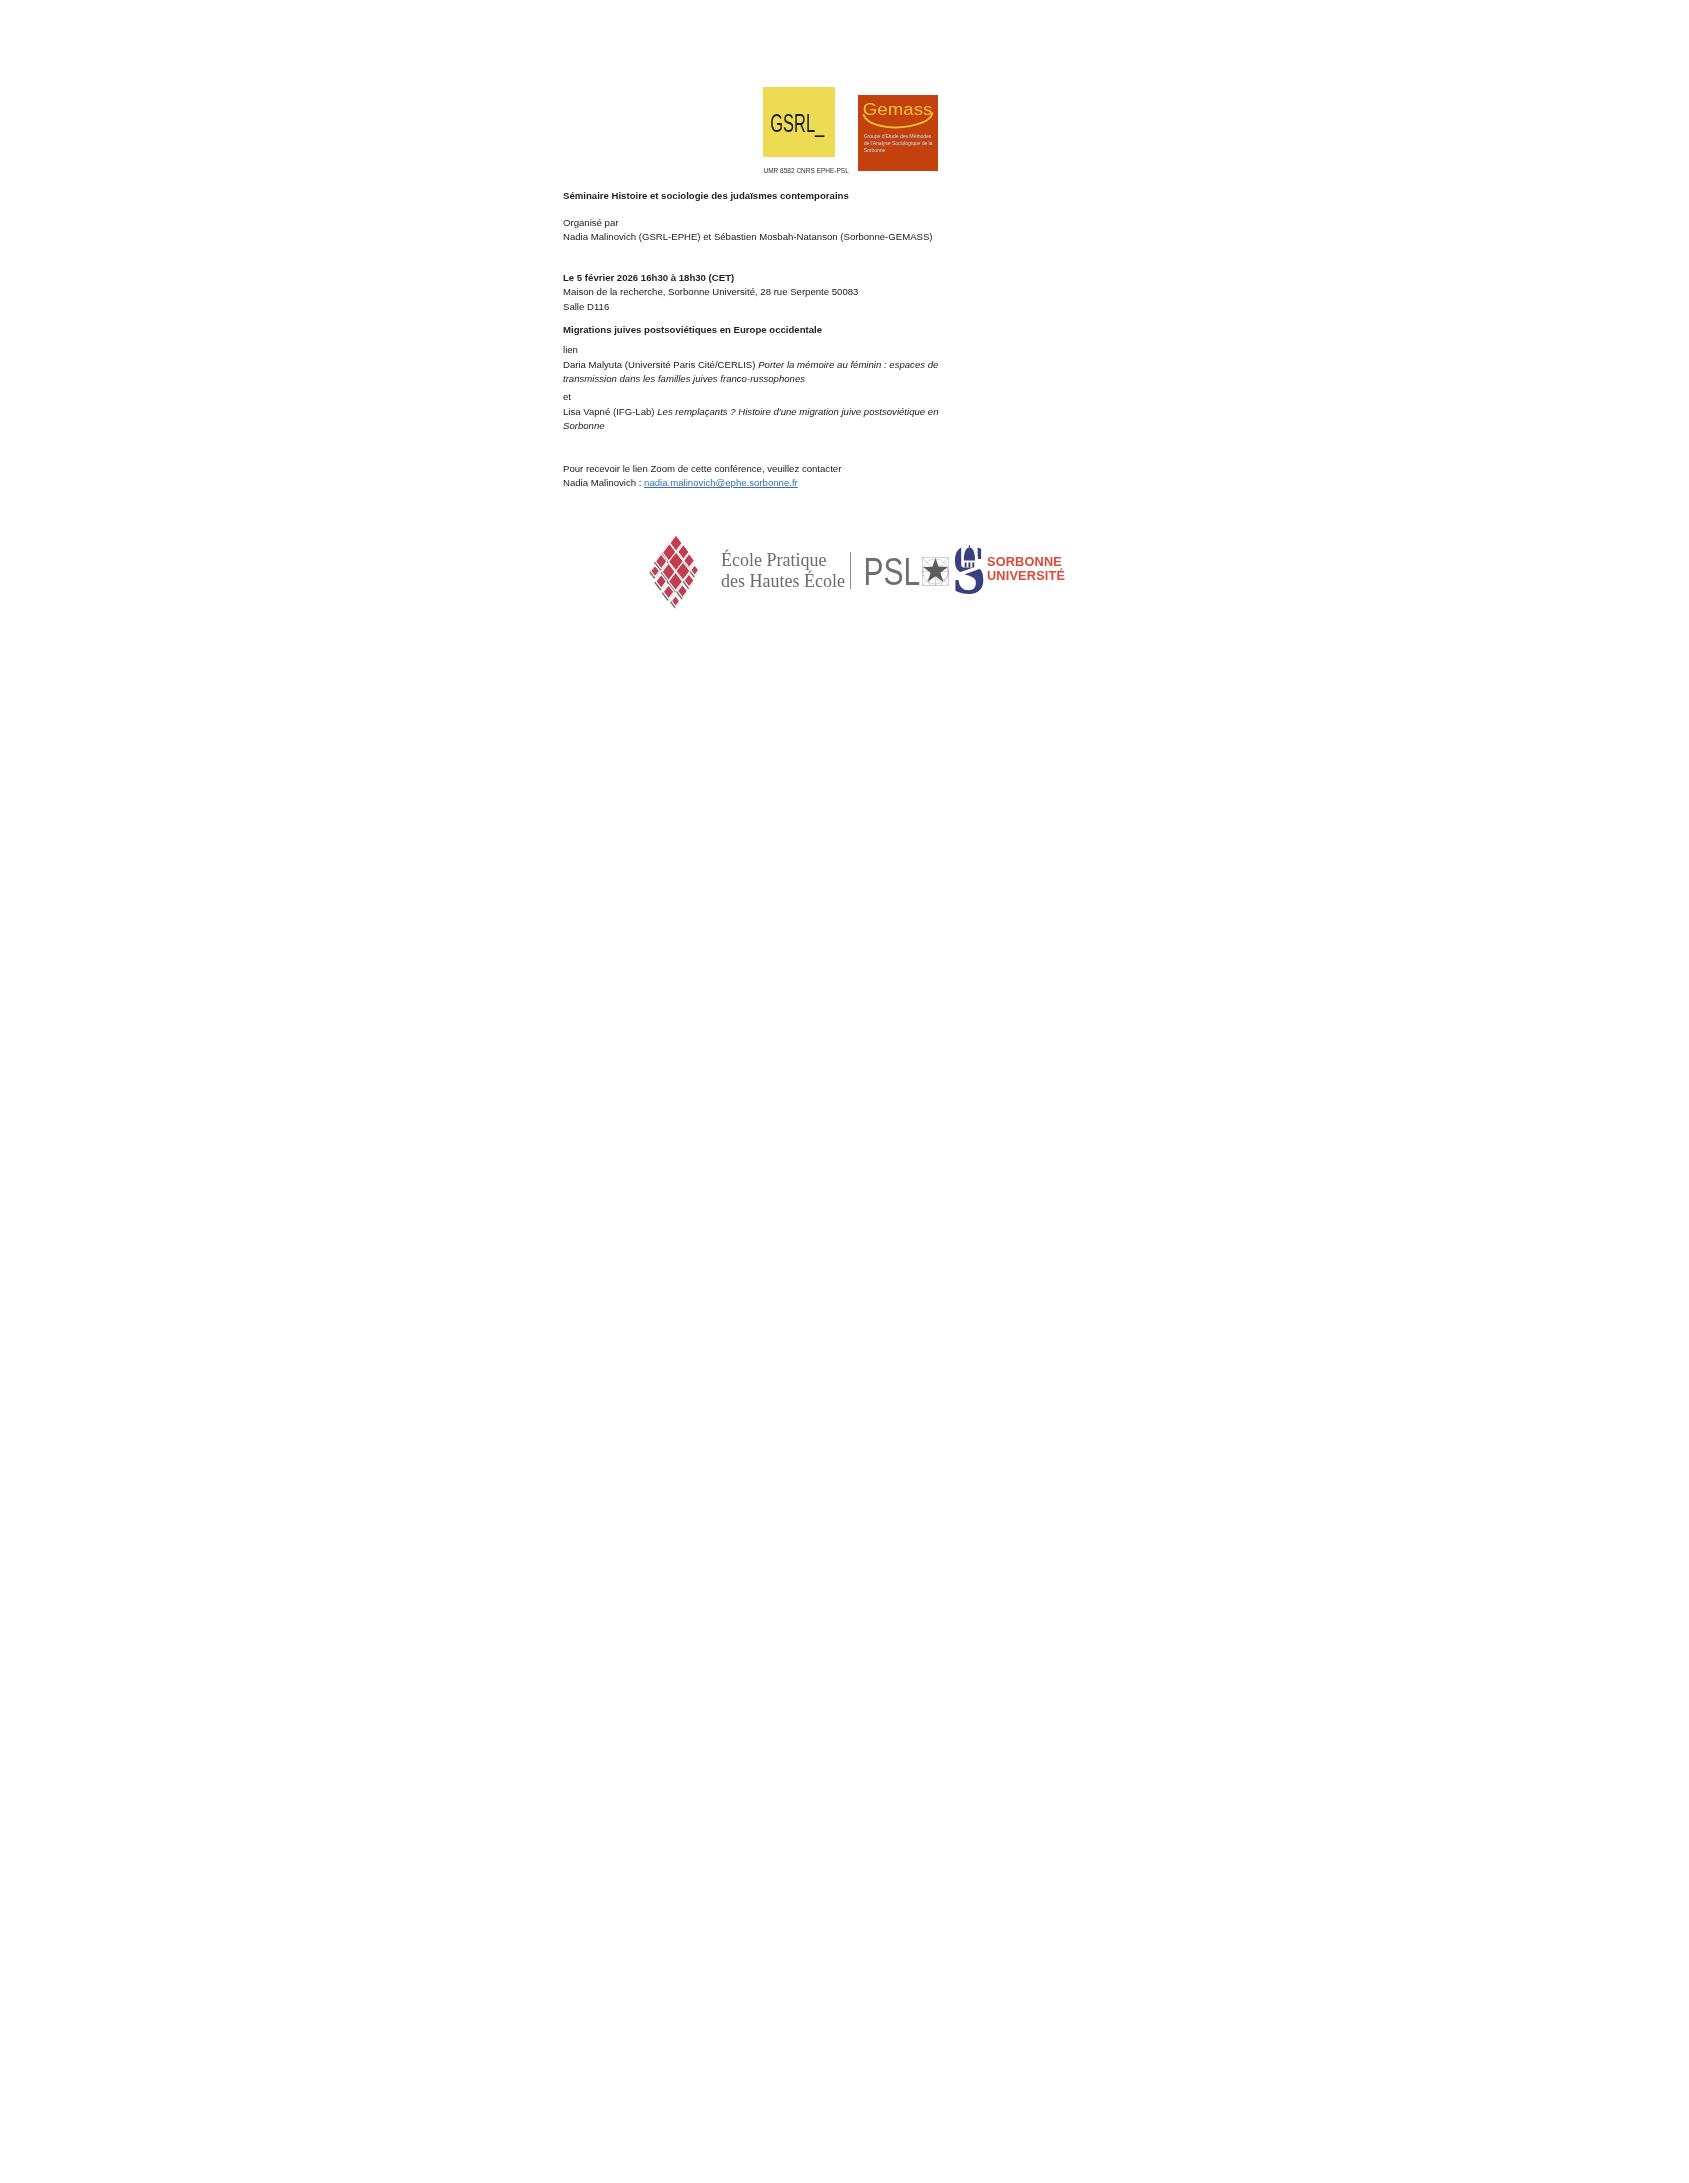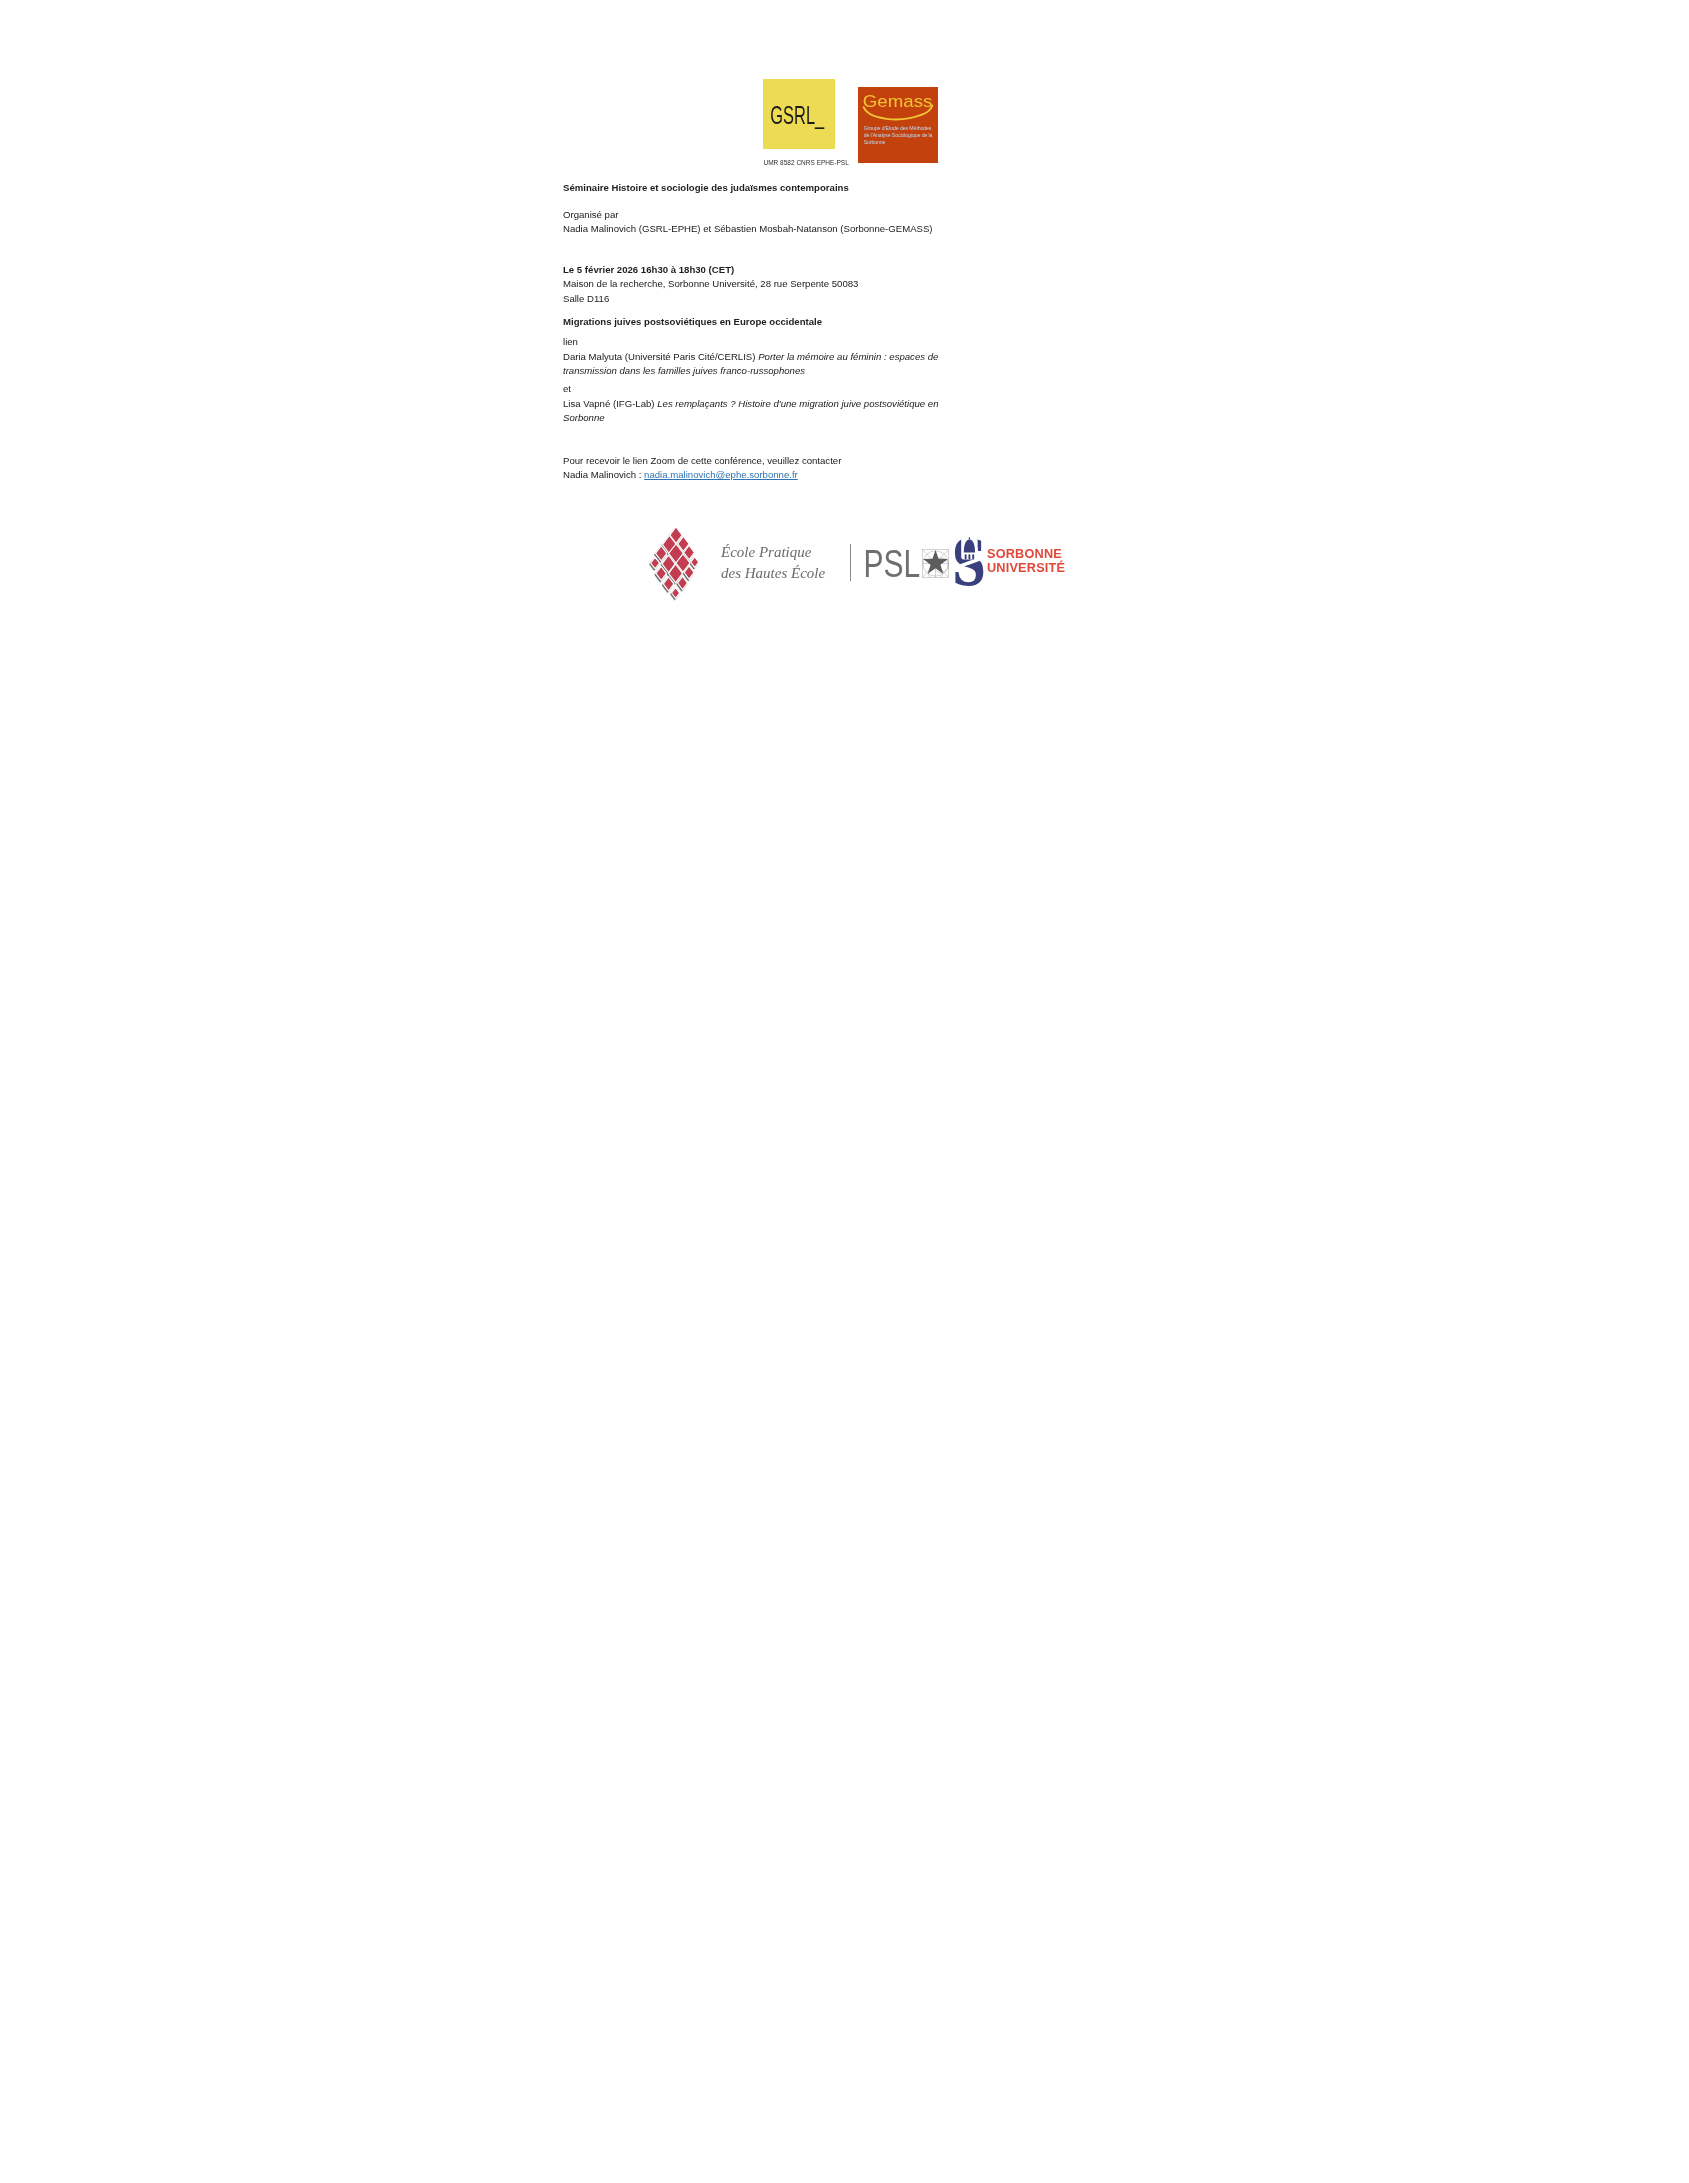--- a/index.html
+++ b/index.html
@@ -1,19 +1,19 @@
 <!DOCTYPE html>
 <html style="font-size:7px"><head>
 <meta charset="utf-8">
 <style>
   html, body { margin:0; padding:0; background:#ffffff; }
   .page {
     position:relative;
     width:563px; height:786px;
-    margin:4px auto;
+    margin:12px auto;
     background:#ffffff;
     font-family:"Liberation Sans", sans-serif;
     color:#212121;
     overflow:hidden;
   }
   
   .gsrl-box { position:absolute; left:200px; top:75px; width:72px; height:70px; background:#EDDB54; }
   .umr-caption { position:absolute; left:200px; top:153px; width:92px; height:10.5px; }
   .gemass-box { position:absolute; left:295px; top:83px; width:80px; height:76px; background:#c2410c; }
   .gemass-sub {
@@ -26,21 +26,21 @@
   .bold { font-weight:bold; color:#1f1f1f; }
   .italic { font-style:italic; }
   .line a, .email-link {
     color:#2E74B5; text-decoration:underline; text-decoration-color:#2E74B5; cursor:pointer;
   }
   
   .ephe-mark { position:absolute; left:86px; top:524px; }
   .ephe-name {
     position:absolute; left:158px; top:538px;
     font-family:"Liberation Serif", serif;
-    font-size:15px; line-height:21px; color:#6b6b6b; white-space:nowrap;font-style:italic;
+    font-size:18px; line-height:21px; color:#6b6b6b; white-space:nowrap;
   }
   .footer-sep { position:absolute; left:287px; top:540px; width:0.9px; height:37px; background:#8a8a8a; }
   .psl-word { position:absolute; left:300px; top:543px; }
   .psl-star { position:absolute; left:359px; top:545px; }
   .sorbonne-s { position:absolute; left:390px; top:533px; }
   .sorbonne-name {
     position:absolute; left:424px; top:543px;
     font-size:12.7px; line-height:14.4px; font-weight:bold; letter-spacing:0.2px;
     color:#E0483A; white-space:nowrap;
   }

